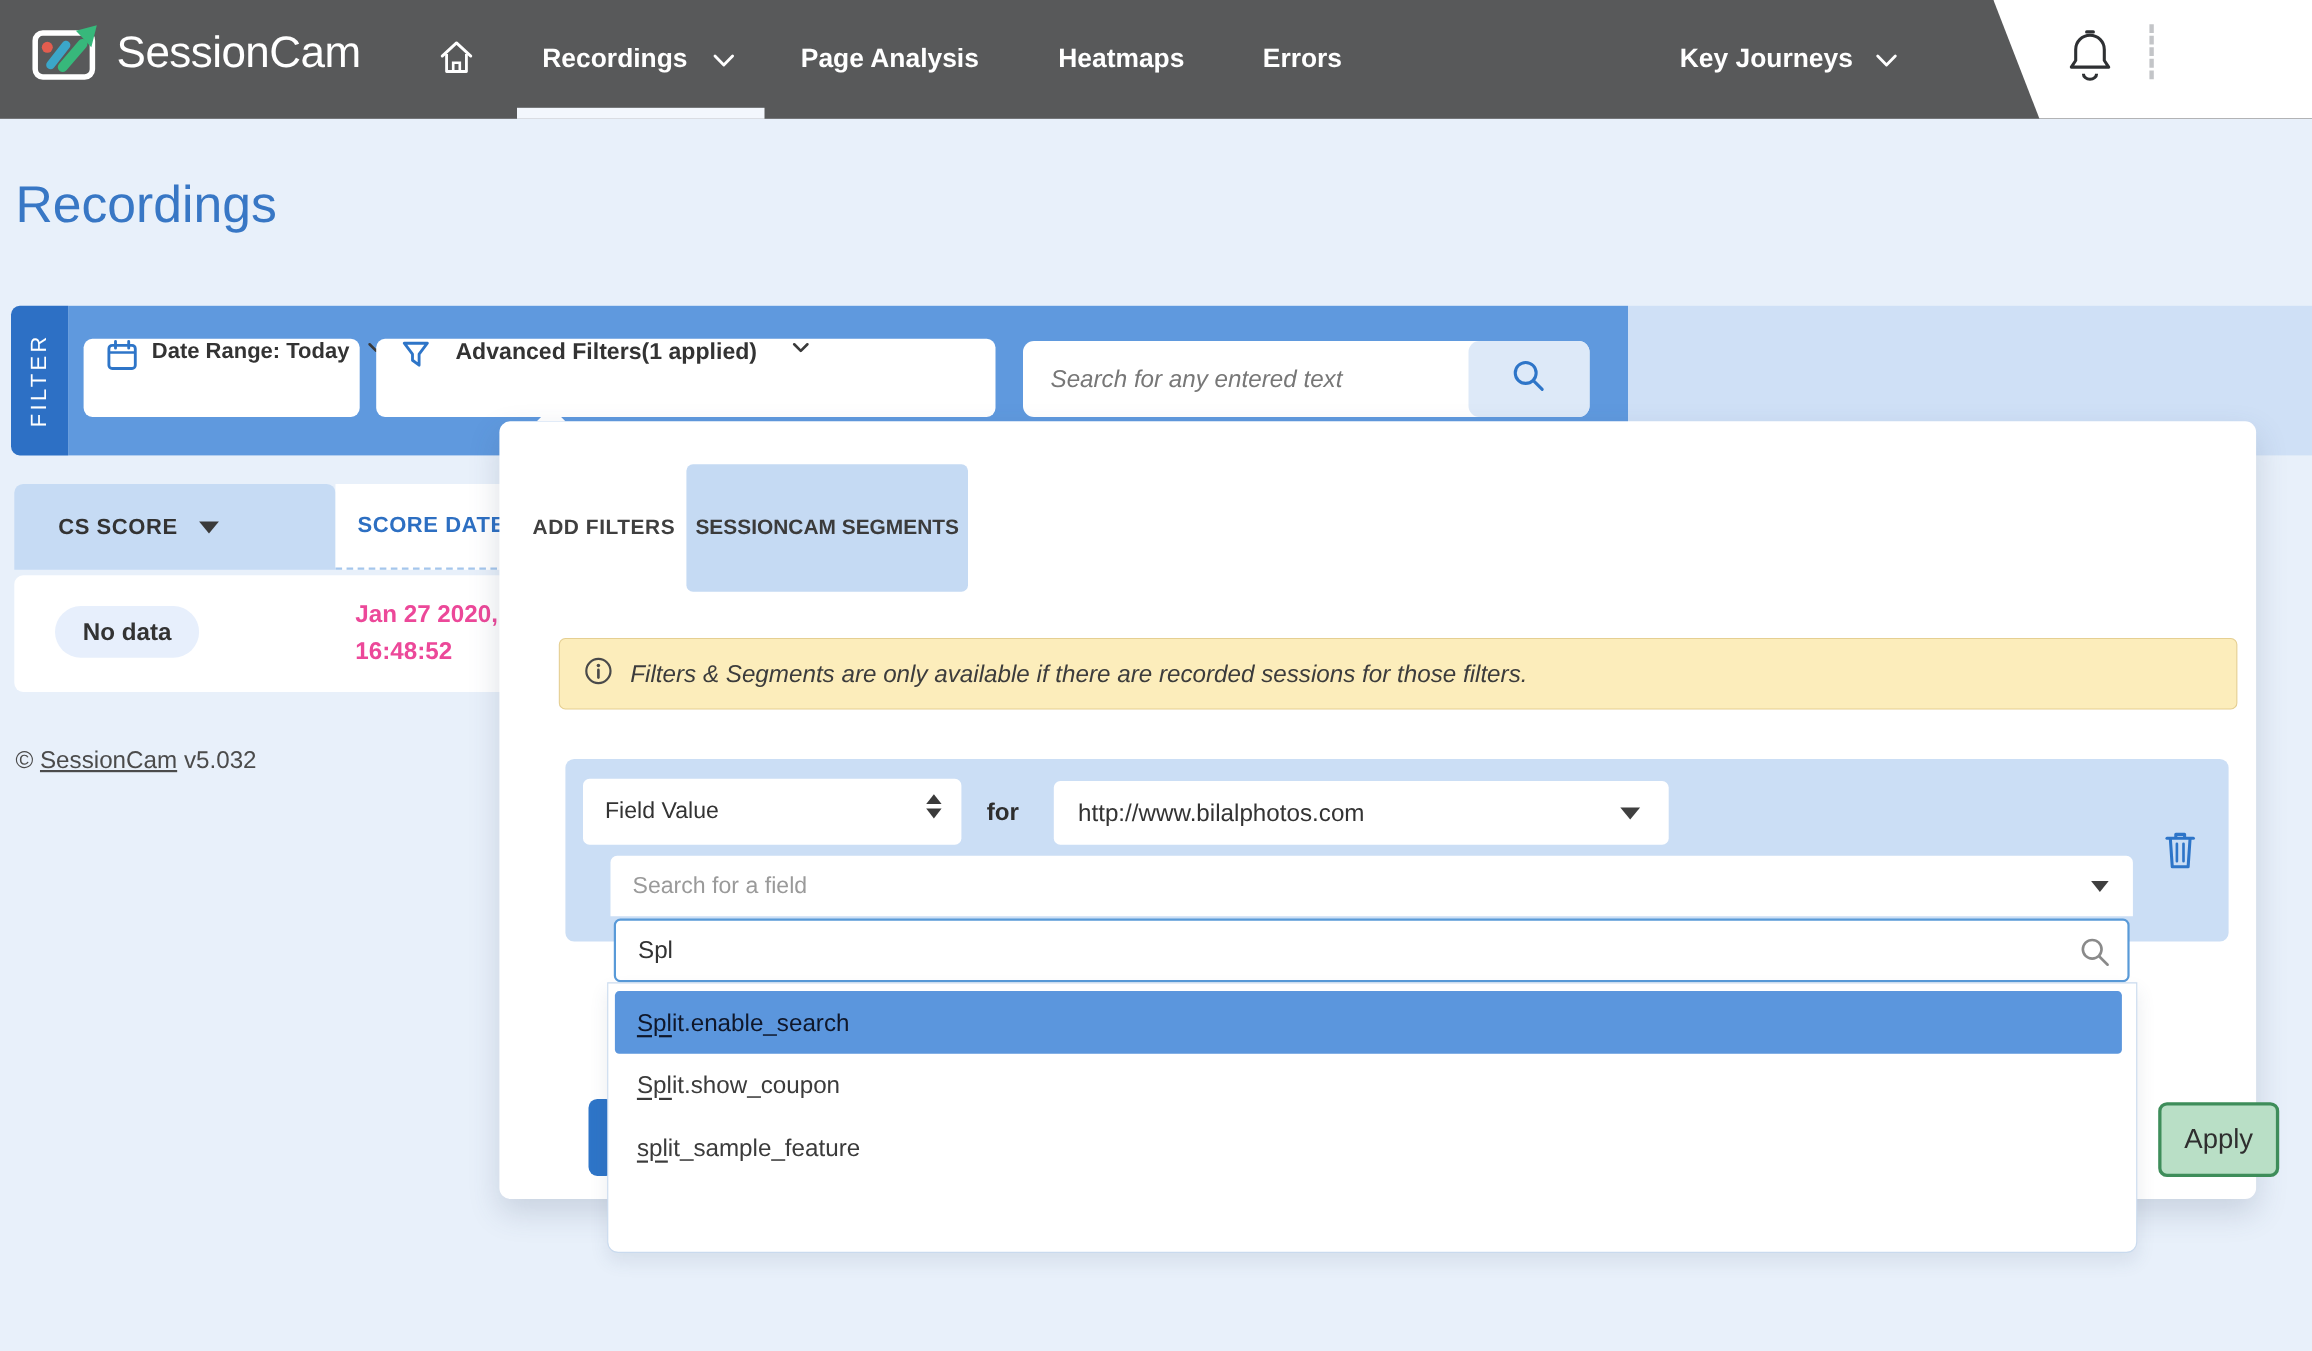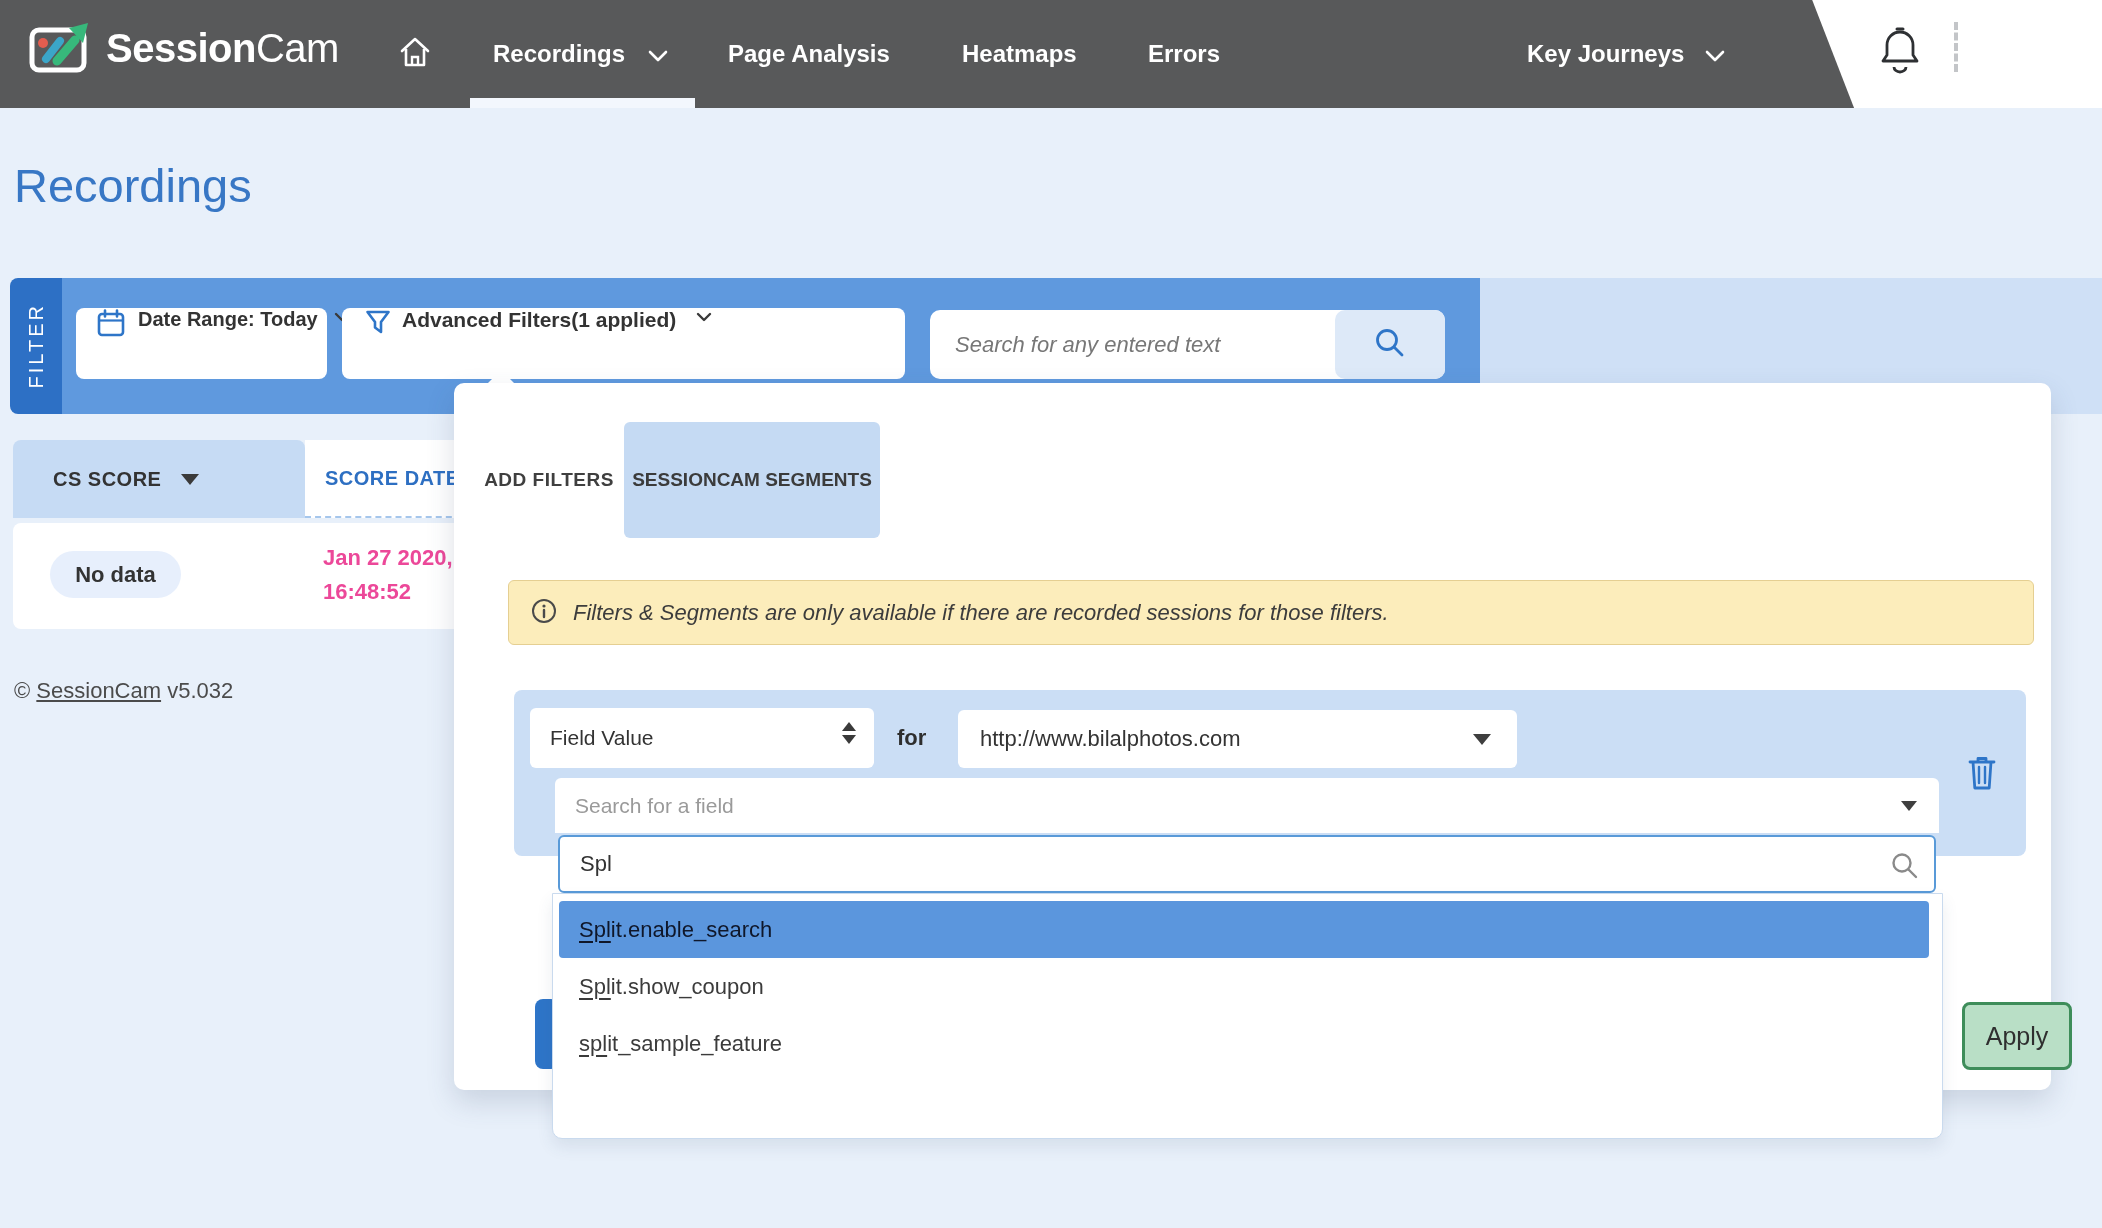--- a/index.html
+++ b/index.html
@@ -3,41 +3,41 @@
 <meta charset="utf-8">
 <style>
   * { margin:0; padding:0; box-sizing:border-box; }
   html,body { width:2102px; height:1228px; overflow:hidden; }
   body { font-family:"Liberation Sans", sans-serif; background:#e8f0fa; position:relative; }
 
   
   .navbar { position:absolute; left:0; top:0; width:2102px; height:108px; background:#58595a; z-index:5; }
   .brand { position:absolute; left:28px; top:18px; display:flex; align-items:center; gap:14px; }
   .brand-text { color:#fff; font-size:40px; letter-spacing:-0.5px; }
-  .brand-text .bold { font-weight:bold; }
+  .brand-text .bold { font-weight:normal; }
   .brand-text .light { font-weight:normal; }
   .nav-item { position:absolute; top:0; height:108px; line-height:108px; color:#fff; font-size:24px; font-weight:bold; cursor:pointer; white-space:nowrap; }
   .nav-chevron { position:absolute; top:48px; }
   .home-wrap { position:absolute; left:398px; top:36px; }
   .nav-underline { position:absolute; left:470px; top:98px; width:225px; height:10px; background:#f3f7fd; }
   .corner { position:absolute; right:0; top:0; width:322px; height:108px; background:#fff; clip-path:polygon(10% 0,100% 0,100% 100%,23% 100%); }
   .bell-wrap { position:absolute; left:98px; top:26px; }
   .kebab-dashes { position:absolute; left:174px; top:22px; height:50px; width:0; border-left:4px dashed #c3c5c8; }
 
   
   .page-title { position:absolute; left:14px; top:158px; font-size:47px; color:#3877c5; z-index:1; }
 
   
   .filter-tab { position:absolute; left:10px; top:278px; width:52px; height:136px; background:#2d70c5; border-radius:8px 0 0 8px; z-index:2; display:flex; align-items:center; justify-content:center; }
   .filter-tab span { writing-mode:vertical-rl; transform:rotate(180deg); color:#fff; font-size:20px; letter-spacing:3px; }
   .bar-main { position:absolute; left:62px; top:278px; width:1418px; height:136px; background:#5f99de; z-index:1; }
   .bar-pale { position:absolute; left:1480px; top:278px; width:622px; height:136px; background:#cfe0f6; z-index:1; }
   .btn-white { position:absolute; background:#fff; border-radius:8px; display:flex; z-index:3; cursor:pointer; }
   .btn-date { left:76px; top:308px; width:251px; height:71px; padding-left:20px; gap:12px; }
-  .btn-adv { left:342px; top:308px; width:563px; height:71px; padding-left:22px; gap:10px; }
+  .btn-adv { left:342px; top:308px; width:563px; height:71px; padding-left:22px; gap:22px; }
   .btn-label { font-size:20px; font-weight:bold; color:#333; white-space:nowrap; }
   .btn-date .btn-label { margin-right:4px; }
   .btn-adv .btn-label { font-size:21px; margin-right:10px; }
   .search-box { position:absolute; left:930px; top:310px; width:515px; height:69px; background:#fff; border-radius:10px; z-index:3; }
   .search-box input { position:absolute; inset:0; border:none; outline:none; background:transparent; padding:0 120px 0 25px; font-size:22px; font-style:italic; color:#444; font-family:"Liberation Sans", sans-serif; }
   .search-box input::placeholder { color:#777; font-style:italic; }
   .search-btn { position:absolute; right:0; top:0; width:110px; height:69px; background:#dde9f8; border-radius:10px; display:flex; align-items:center; justify-content:center; cursor:pointer; }
 
   
   .cs-cell { position:absolute; left:13px; top:440px; width:292px; height:78px; background:#c6dbf4; border-radius:8px 8px 0 0; display:flex; align-items:center; padding-left:40px; z-index:1; cursor:pointer; }

